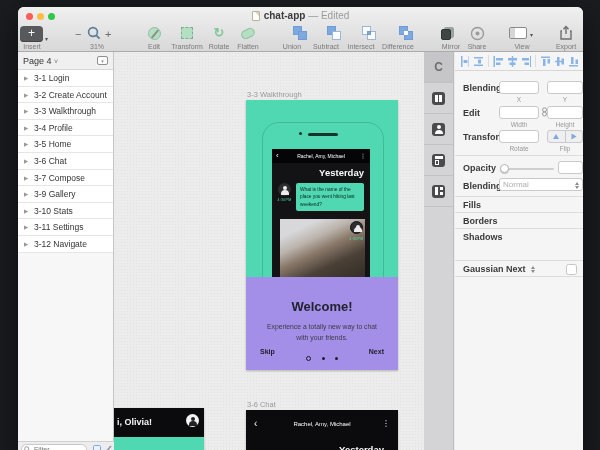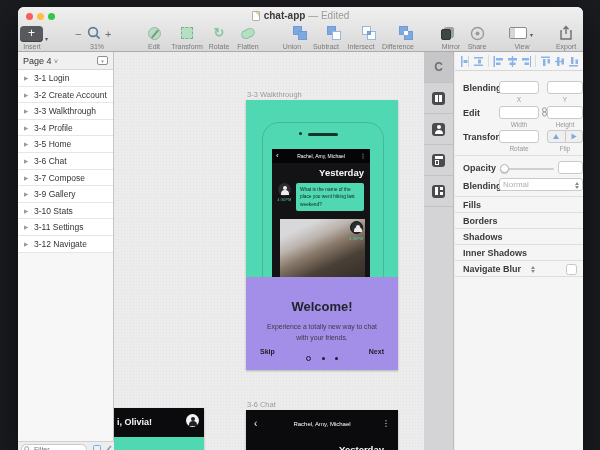--- a/index.html
+++ b/index.html
@@ -404,25 +404,22 @@
 
     <div class="sec-row" style="top:144px;">
           <b>Fills</b>
         </div>
     <div class="sec-row" style="top:160px;">
           <b>Borders</b>
         </div>
     <div class="sec-row" style="top:176px;">
           <b>Shadows</b>
         </div>
-    <div class="sec-row" style="top:192px;">
-          <b>Inner Shadows</b>
-        </div>
     <div class="sec-row" style="top:208px;border-bottom:1px solid #DDDDDD;height:17px;">
-      <b>Navigate Blur</b>
+      <b>Gaussian Next</b>
       <span class="stepper" style="position:absolute;left:76px;top:5px;">
             <i class="up"></i>
             <i class="dn"></i>
           </span>
       <span style="position:absolute;right:6px;top:3px;width:11px;height:11px;background:#fff;border:1px solid #C6C6C6;border-radius:2.5px;"></span>
     </div>
   </div>
 
 </div>
 </div>

